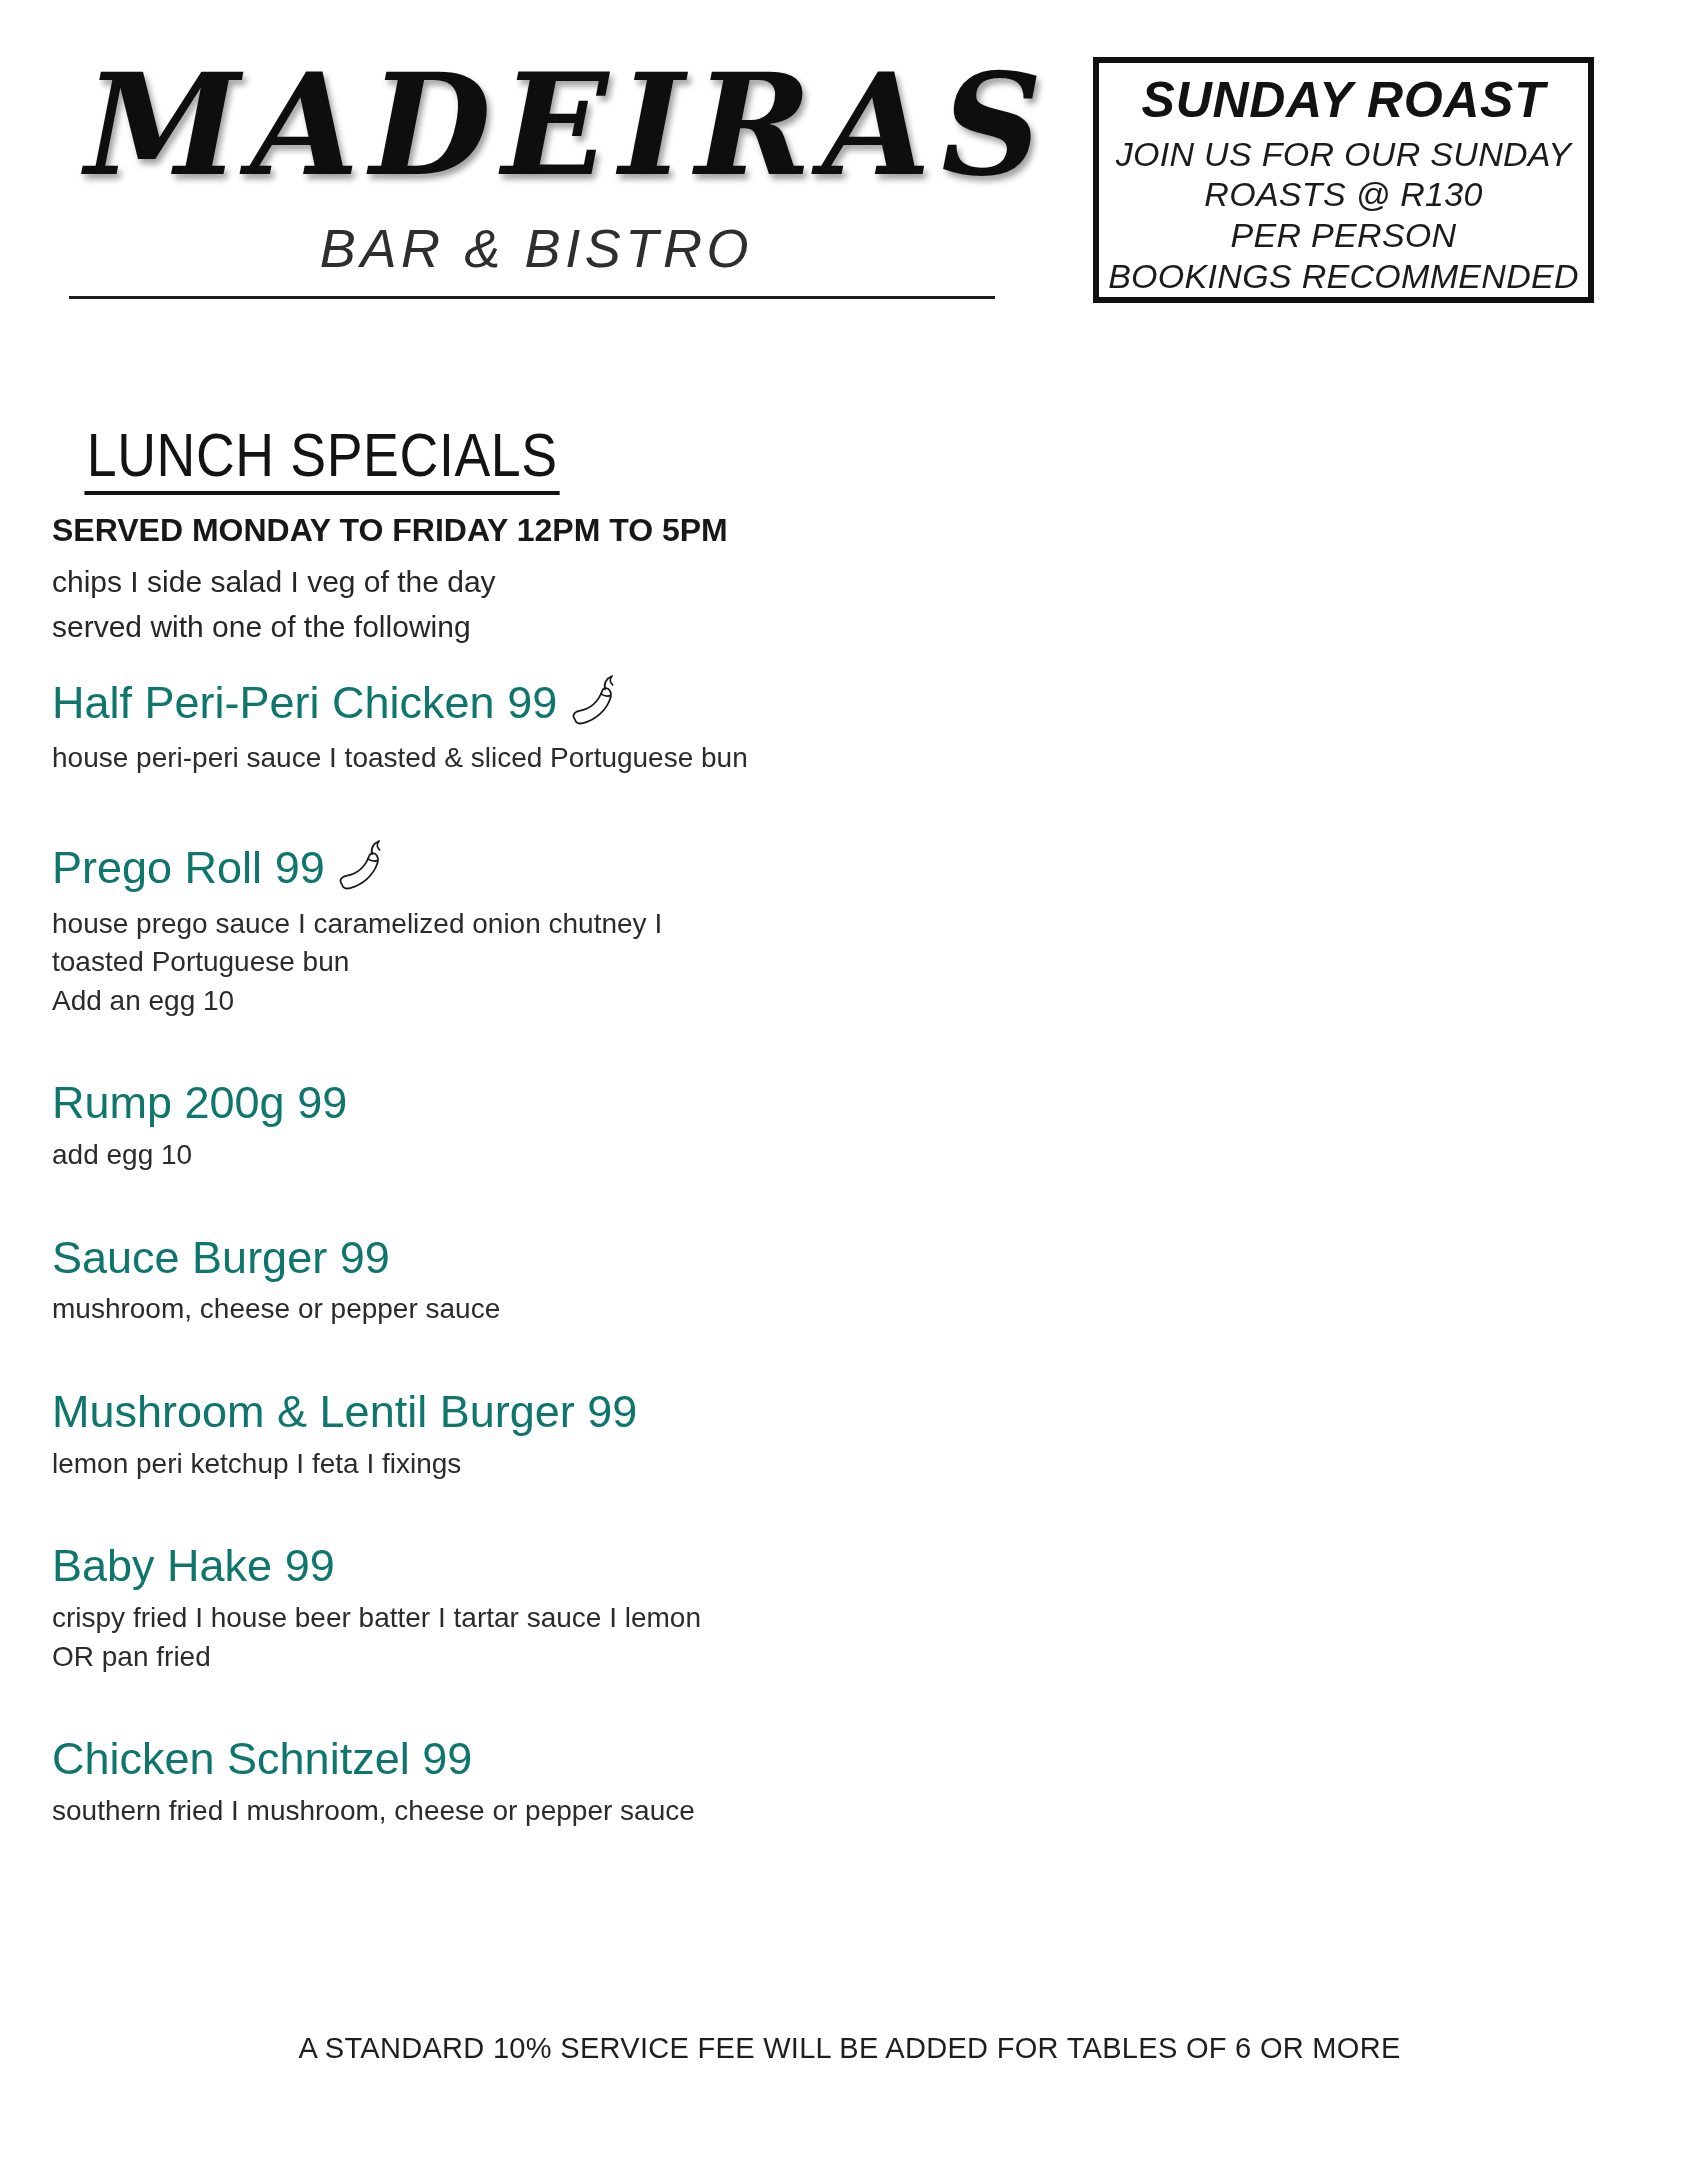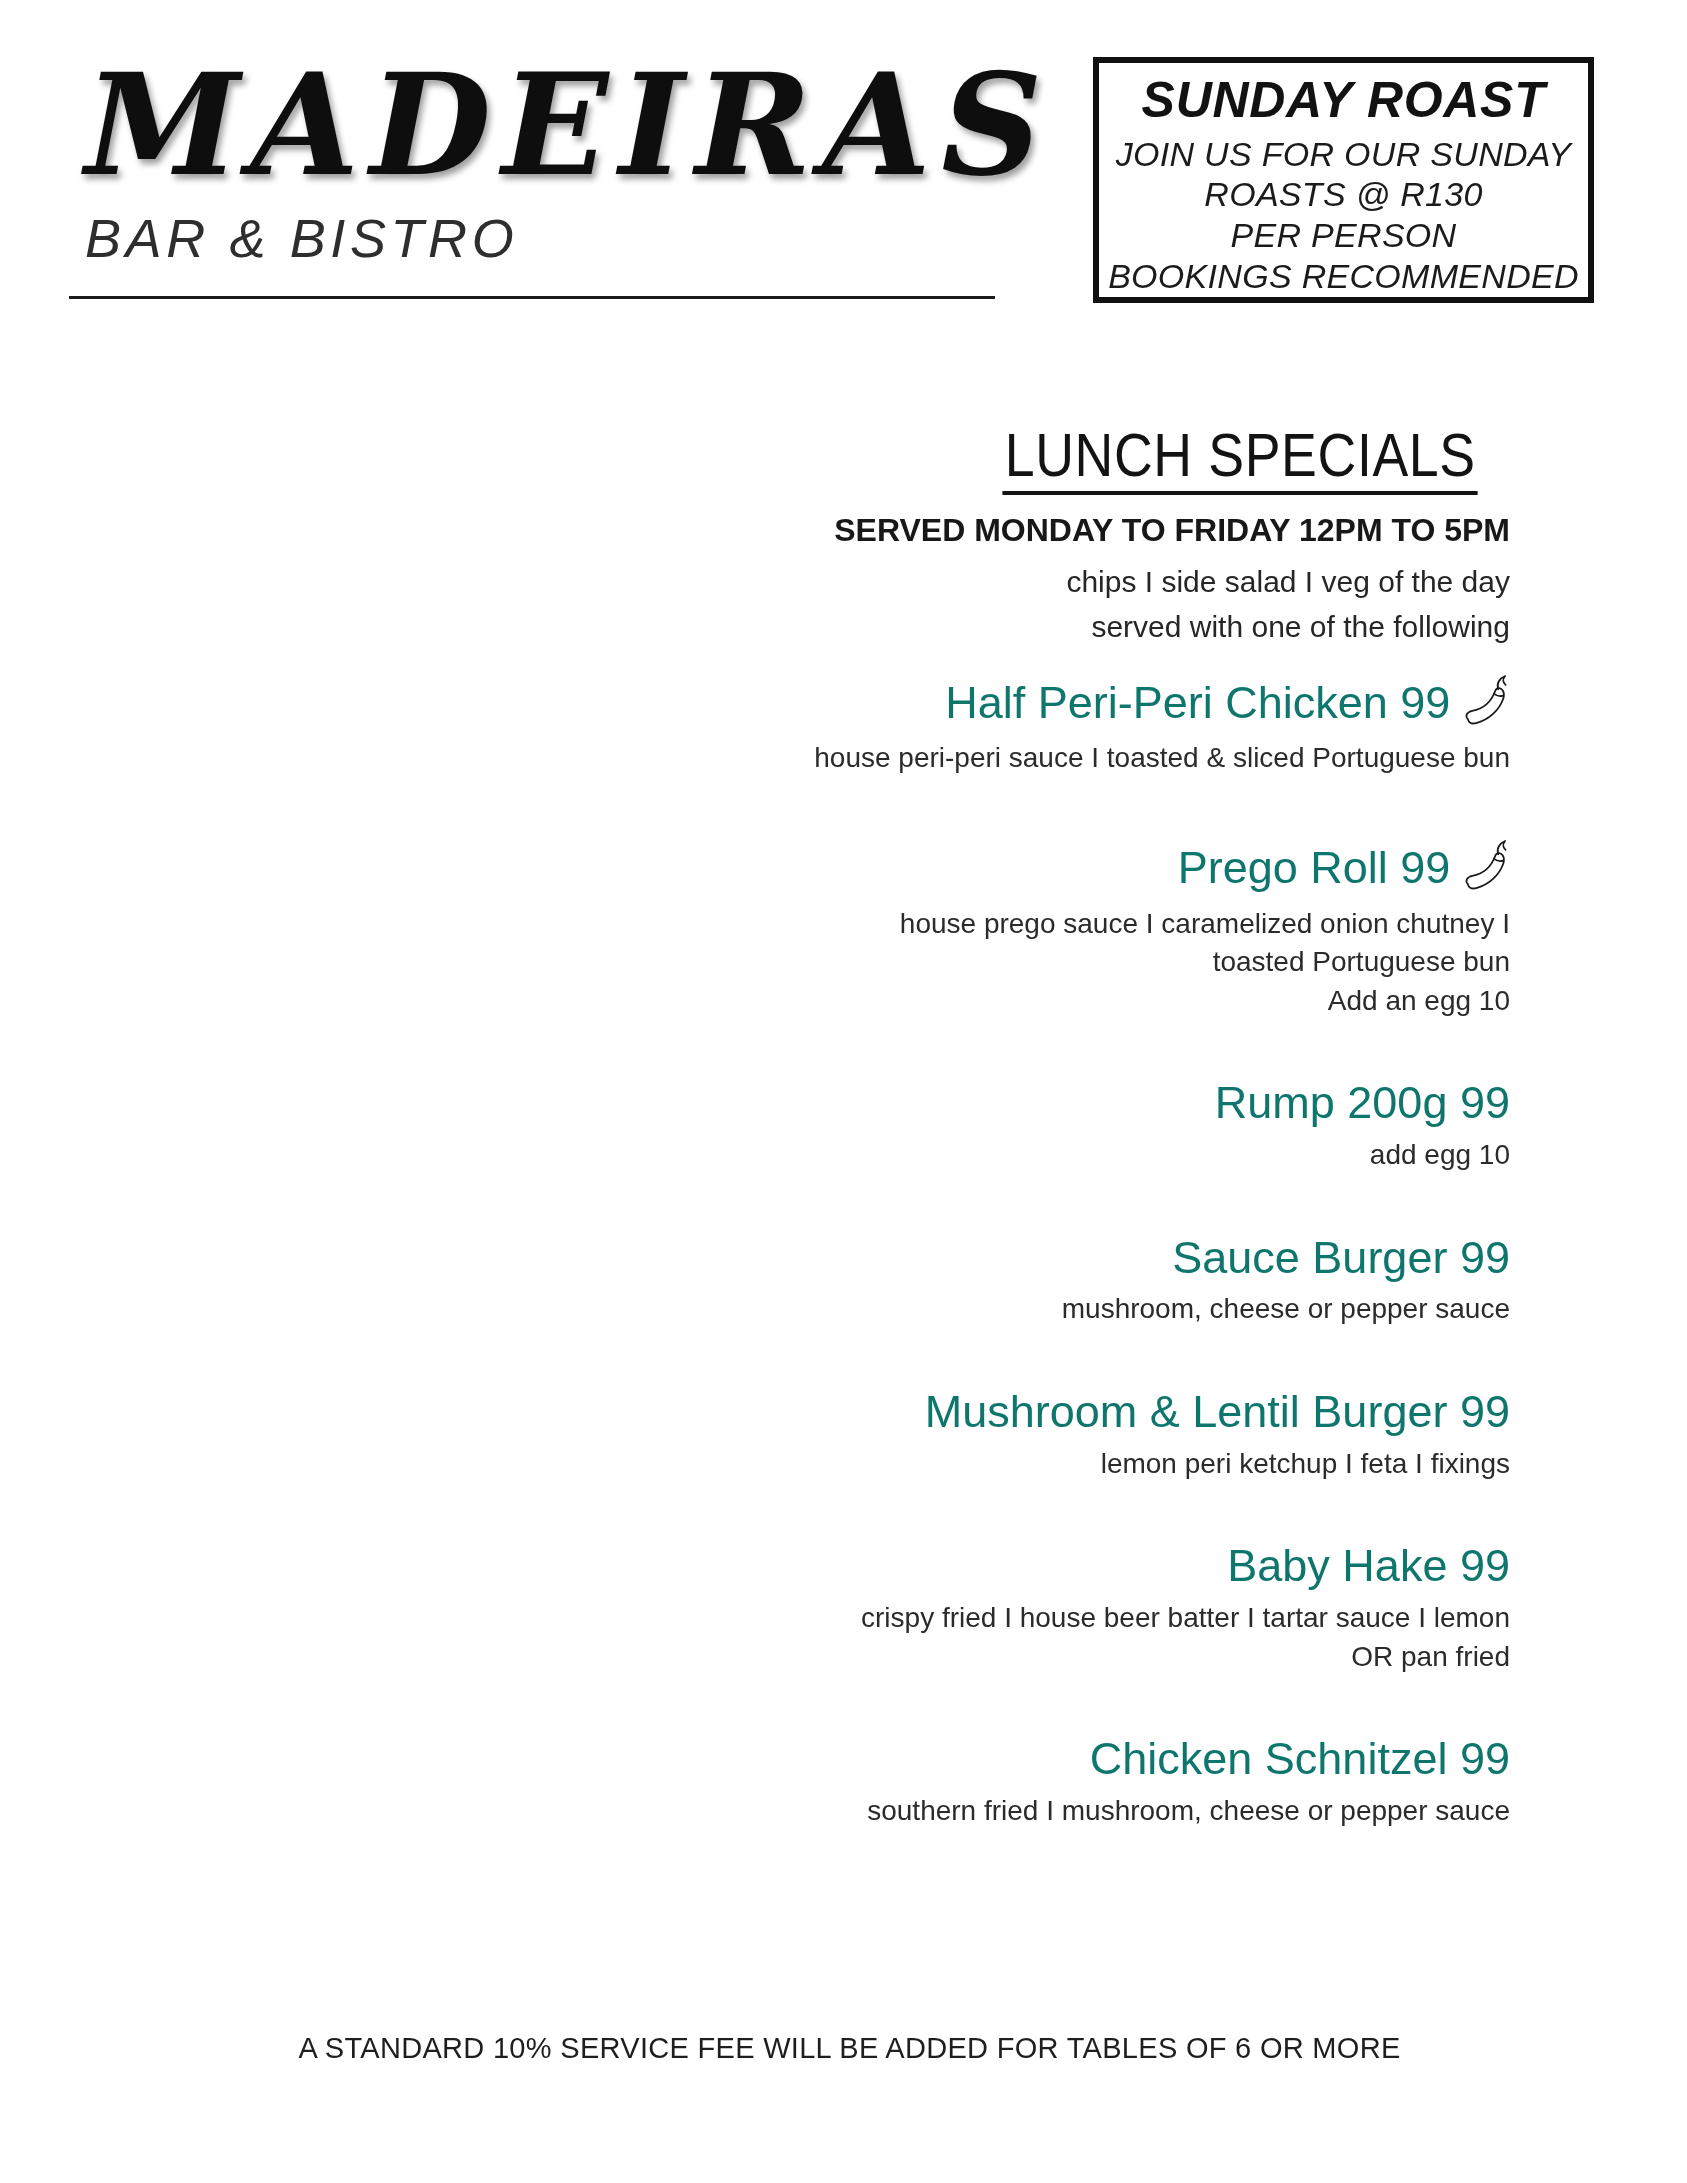--- a/index.html
+++ b/index.html
@@ -18,22 +18,22 @@
     font-family:"DejaVu Serif", serif;
     font-weight:bold;
     font-size:140px;
     line-height:1.05;
     letter-spacing:10.6px;
     color:#0e0e0e;
     white-space:nowrap;
     text-shadow:3.3px 4.6px 6px rgba(0,0,0,0.38);
   }
   .logo-tagline {
-    margin-top:8px;
-    text-align:left;
+    margin-top:18px;
+    text-align:center;
     font-size:54px;
     font-weight:300;
     letter-spacing:4.6px;
     color:#2e2e2e;
     white-space:nowrap;
   }
   .header-rule {
     position:absolute; left:69px; top:296px;
     width:926px; height:2.6px;
     background:#1c1c1c;
@@ -56,22 +56,22 @@
   }
   .roast-line {
     font-size:34px; font-weight:400;
     line-height:1.2; color:#1b1b1b;
     letter-spacing:0.3px;
   }
 
   
   .menu {
     position:absolute; left:0; top:423px;
-    width:1510px; padding-left:38px;
-    text-align:right;
+    width:1510px; padding-left:52px;
+    text-align:left;
   }
   .menu-heading {
     display:inline-block;
     font-size:61px; font-weight:400;
     letter-spacing:0.7px; color:#131313;
     line-height:1.08;
     border-bottom:4.6px solid #131313;
     padding:0 2.6px 2.6px 2.6px;
     transform:scaleX(0.88);
     white-space:nowrap;

